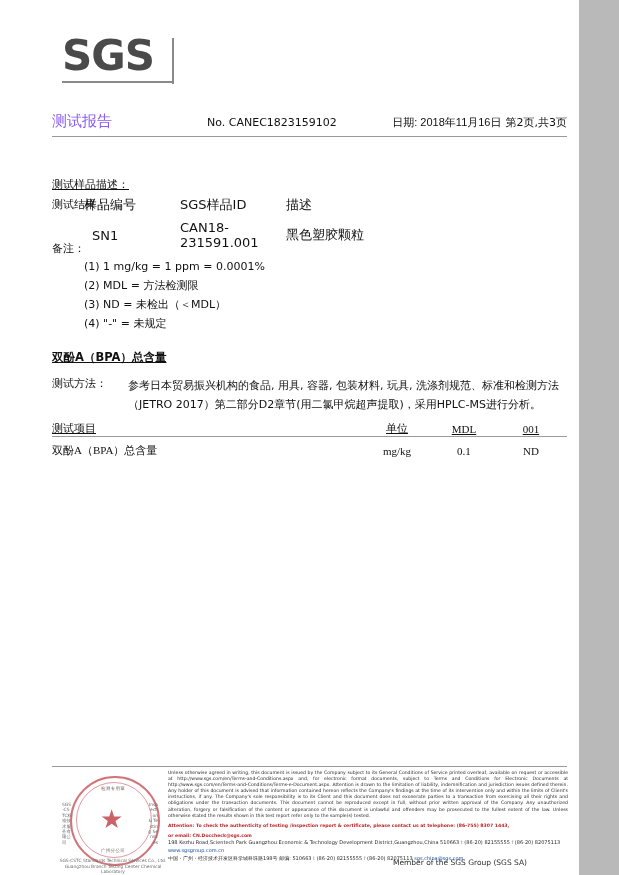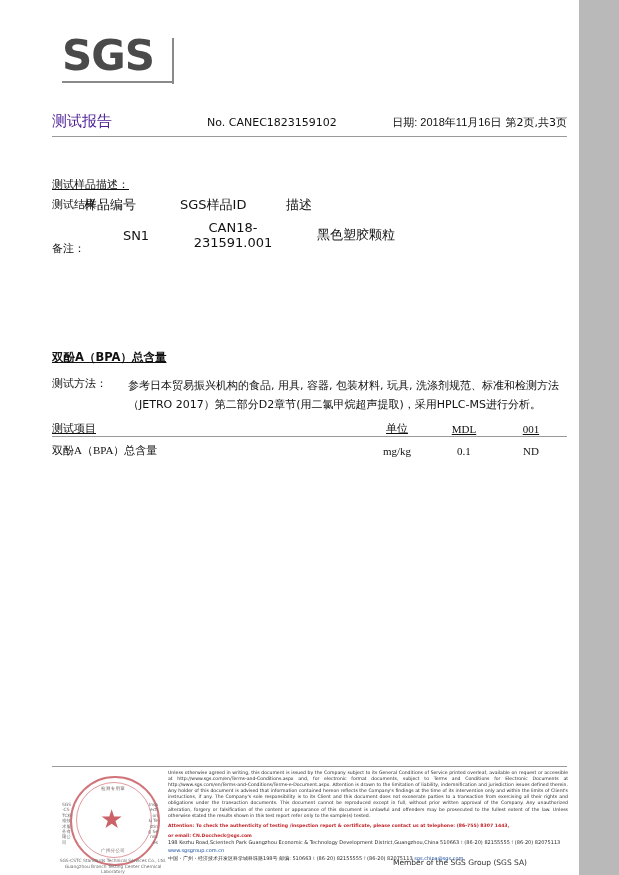--- a/index.html
+++ b/index.html
@@ -51,21 +51,21 @@
   .report-head {
     position: absolute;
     left: 52px;
     top: 112px;
     width: 515px;
     display: flex;
     align-items: baseline;
   }
   .report-title {
     font-size: 15px;
-    color: #4c1d95;
+    color: #8b5cf6;
     font-family: "DejaVu Sans", sans-serif;
     width: 155px;
   }
   .report-no {
     font-size: 11px;
     color: #111;
     font-family: "DejaVu Sans", sans-serif;
     flex: 1;
   }
   .report-date {
@@ -112,21 +112,21 @@
     font-size: 13px;
     color: #111;
     border-collapse: collapse;
   }
   .sample-table th {
     font-weight: normal;
     text-align: left;
     padding: 0 0 6px 0;
   }
   .sample-table td {
-    text-align: center;
+    text-align: left;
     padding: 0;
   }
   .col-sn { width: 88px; }
   .col-id { width: 106px; }
   .col-desc { width: 140px; }
   .sample-table td.col-sn { padding-left: 8px; }
 
   
   .notes {
     position: absolute;
@@ -349,20 +349,26 @@
     <tbody>
       <tr>
         <td class="col-sn">SN1</td>
         <td class="col-id">CAN18-231591.001</td>
         <td class="col-desc">黑色塑胶颗粒</td>
       </tr>
     </tbody>
   </table>
 
   <div class="txt" style="left:52px; top:240px;">备注：</div>
+  <div class="notes">
+    <div>(1) 1 mg/kg = 1 ppm = 0.0001%</div>
+    <div>(2) MDL = 方法检测限</div>
+    <div>(3) ND = 未检出（＜MDL）</div>
+    <div>(4) "-" = 未规定</div>
+  </div>
 
   <div class="sec-title">双酚A（BPA）总含量</div>
 
   <div class="method-label">测试方法：</div>
   <div class="method-body">参考日本贸易振兴机构的食品, 用具, 容器, 包装材料, 玩具, 洗涤剂规范、标准和检测方法（JETRO 2017）第二部分D2章节(用二氯甲烷超声提取)，采用HPLC-MS进行分析。</div>
 
   <table class="res">
     <thead>
       <tr>
         <th class="c-item" style="text-decoration:underline;">测试项目</th>

